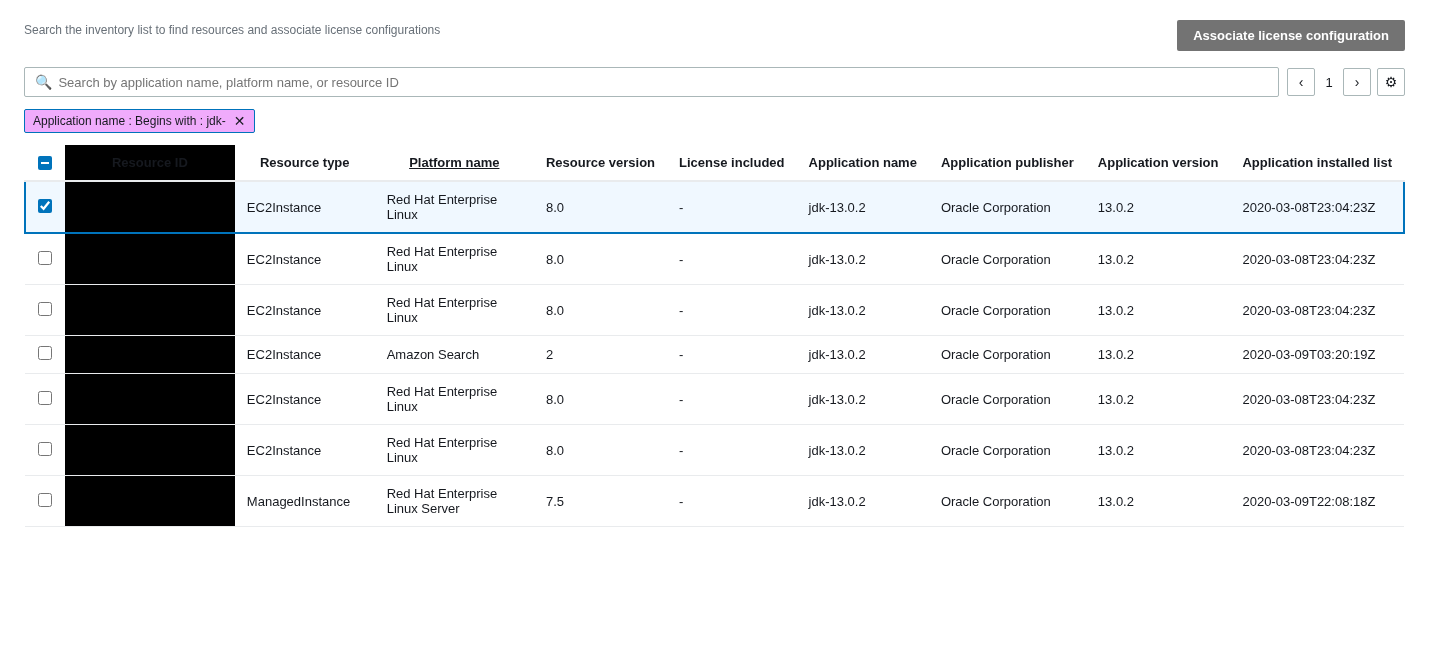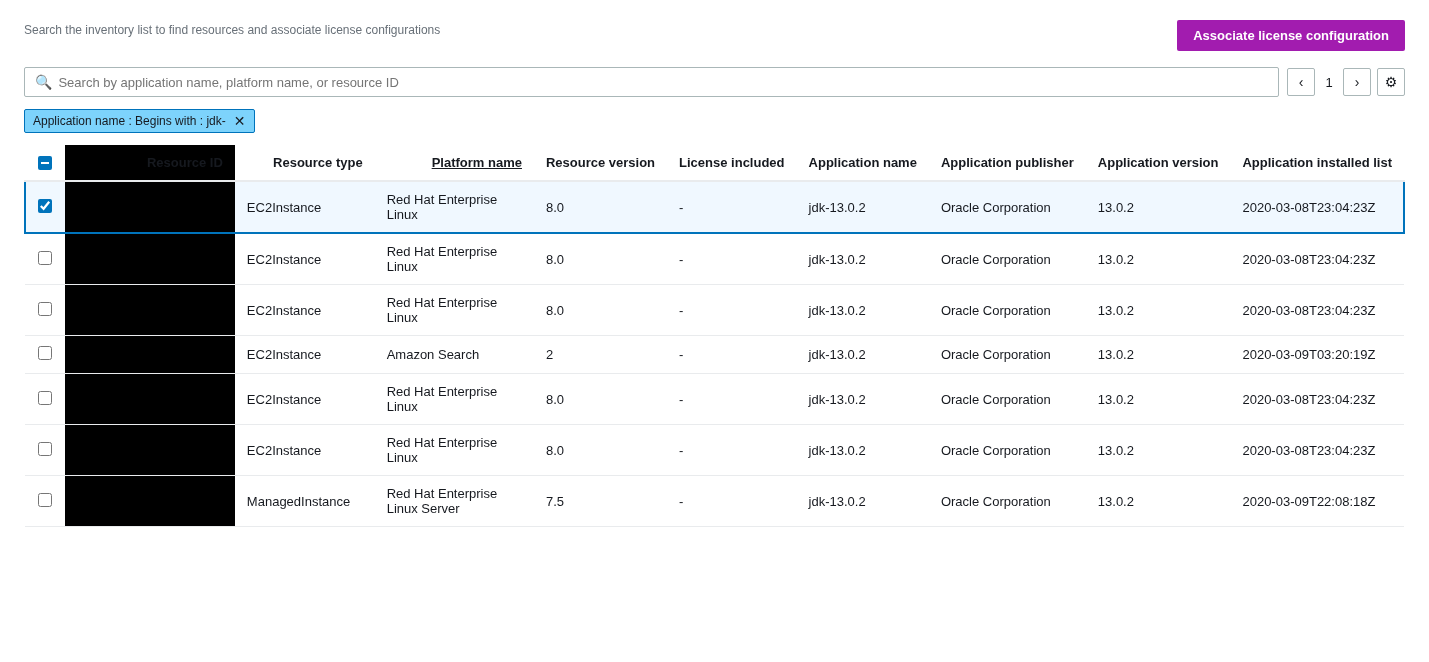--- a/index.html
+++ b/index.html
@@ -32,21 +32,21 @@
       font-weight: 400;
       color: #879596;
       margin-left: 4px;
     }
     .page-subtitle {
       font-size: 12px;
       color: #687078;
       margin-top: 3px;
     }
     .associate-btn {
-      background: #a21caf;
+      background: #737373;
       color: #fff;
       border: none;
       border-radius: 2px;
       padding: 8px 16px;
       font-size: 13px;
       font-weight: 600;
       cursor: pointer;
       white-space: nowrap;
     }
 
@@ -124,21 +124,21 @@
       flex-wrap: wrap;
     }
     .filter-tag {
       display: flex;
       align-items: flex-start;
       border: 1px solid #0073bb;
       border-radius: 2px;
       padding: 4px 8px;
       font-size: 12px;
       color: #16191f;
-      background: #7dd3fc;
+      background: #f0abfc;
       gap: 8px;
     }
     .filter-tag-remove {
       cursor: pointer;
       color: #16191f;
       font-size: 14px;
       background: none;
       border: none;
       padding: 0;
       line-height: 1;
@@ -150,21 +150,21 @@
     }
     table {
       width: 100%;
       border-collapse: collapse;
       font-size: 13px;
     }
     thead tr {
       border-bottom: 2px solid #e9ebed;
     }
     thead th {
-      text-align: right;
+      text-align: center;
       padding: 10px 12px;
       font-weight: 700;
       color: #16191f;
       white-space: nowrap;
       background: #fff;
       font-size: 13px;
     }
     thead th.checkbox-col {
       width: 40px;
       padding: 10px 8px;

